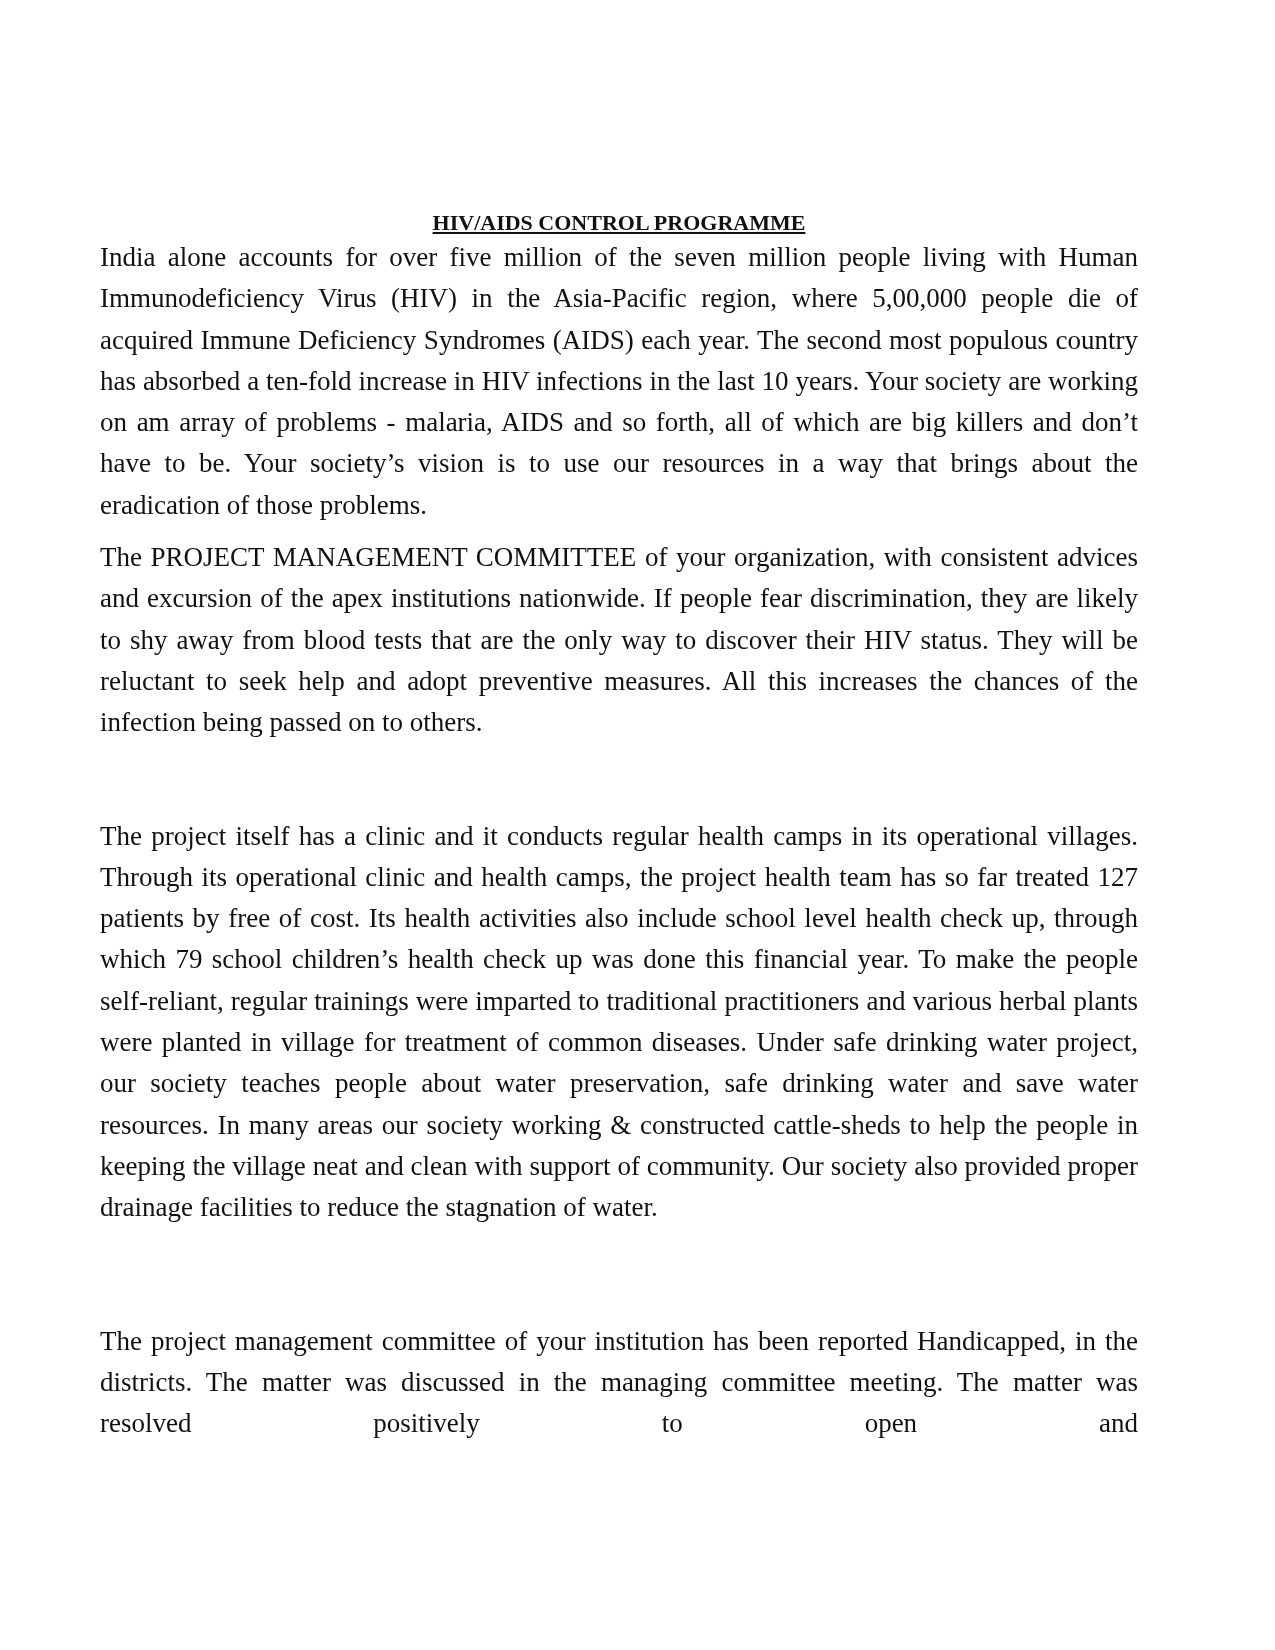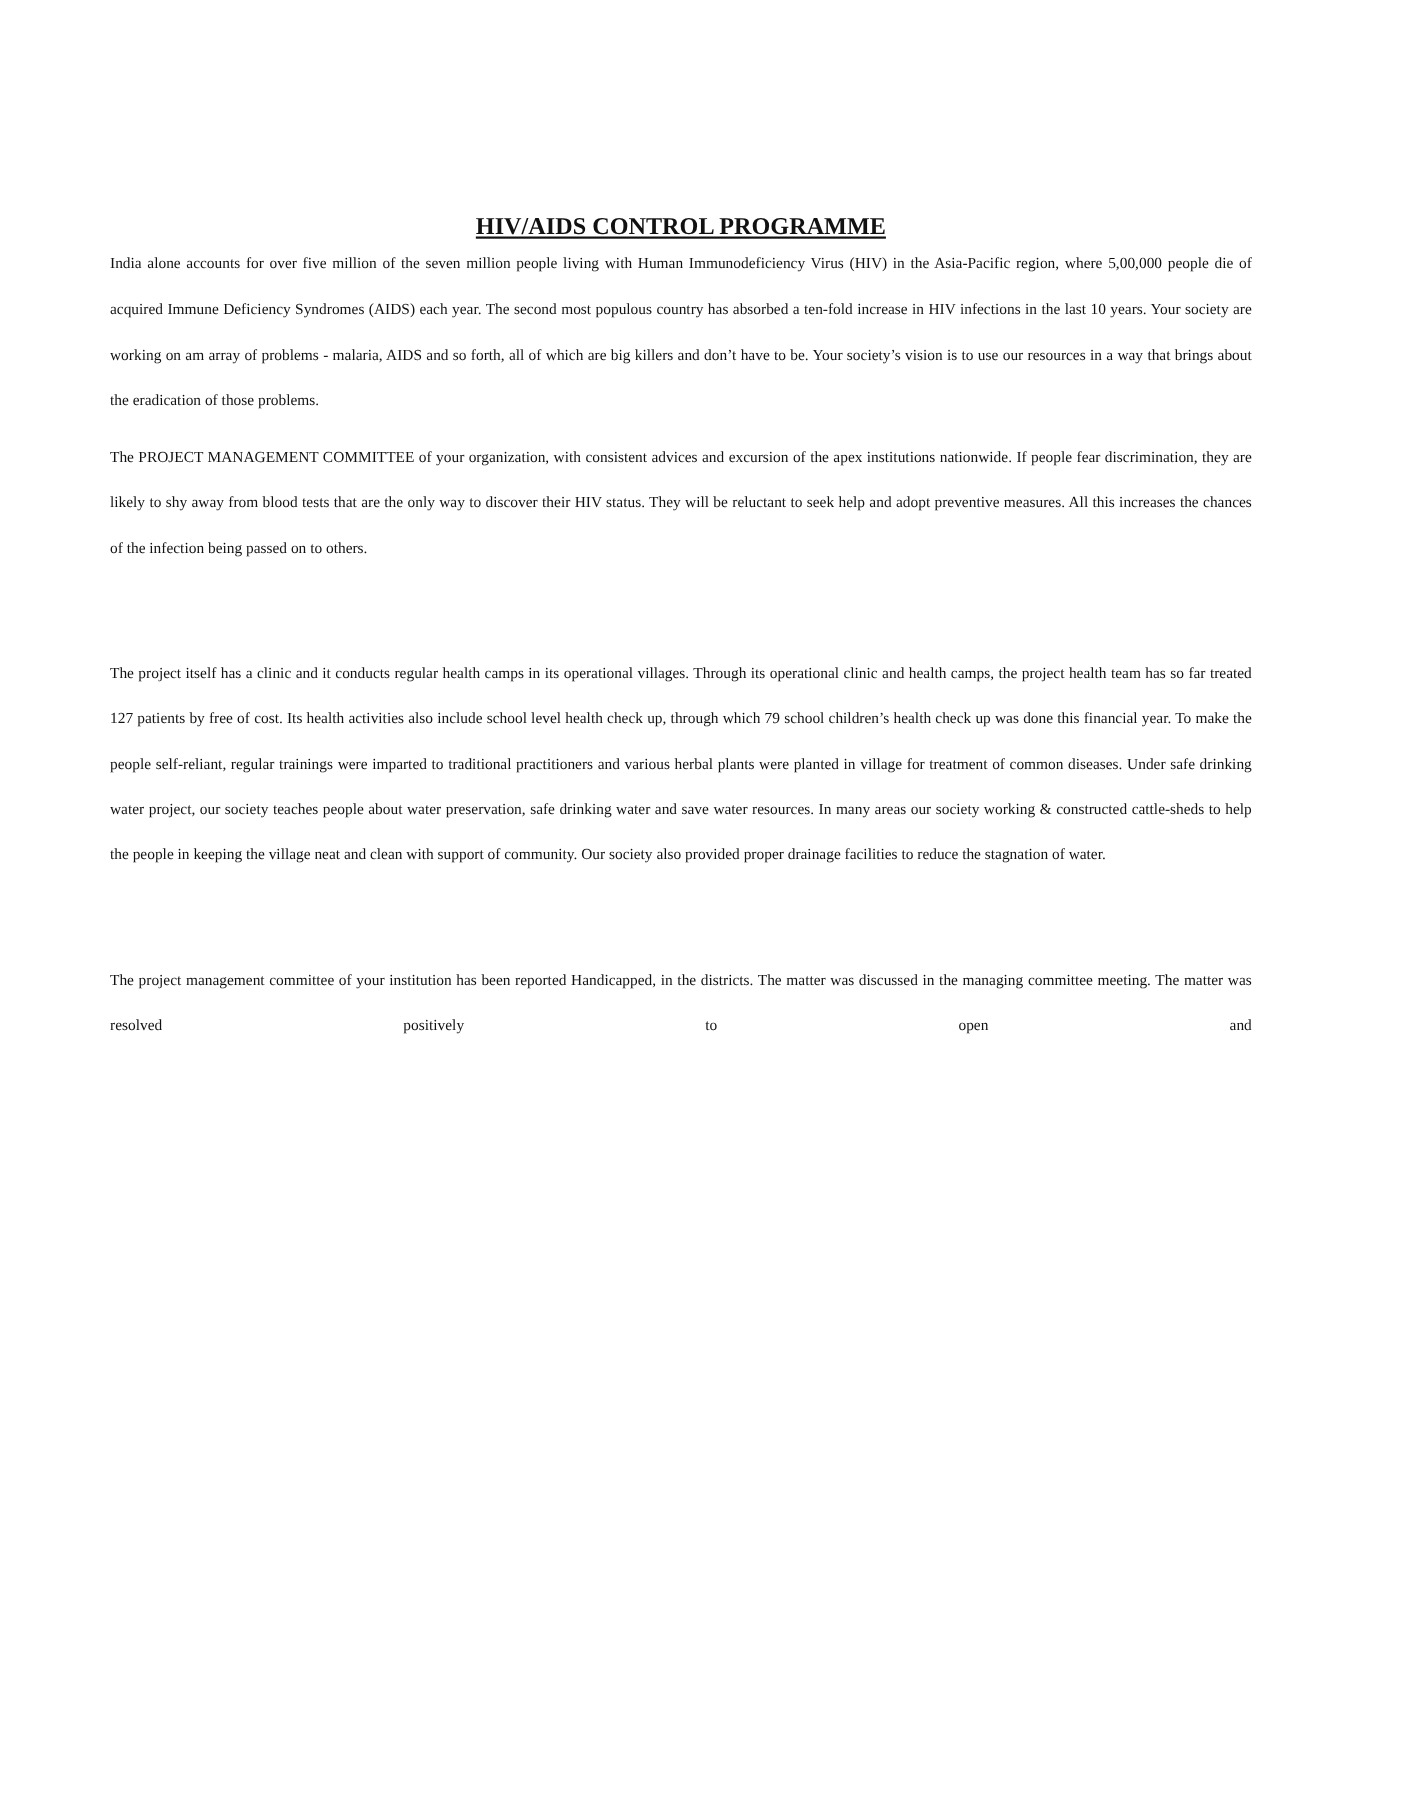--- a/index.html
+++ b/index.html
@@ -1,34 +1,34 @@
 <!DOCTYPE html>
 <html><head>
 <meta charset="utf-8">
 <style>
   html, body { margin: 0; padding: 0; background: #ffffff; }
   body { width: 1275px; height: 1650px; position: relative; overflow: hidden;
          font-family: "Liberation Serif", "DejaVu Serif", serif; color: #111; }
-  .page { position: absolute; left: 100px; top: 192px; width: 1038px; }
+  .page { position: absolute; left: 100px; top: 209px; width: 1038px; }
   h2 { margin: 0; text-align: center; font-size: 22px; font-weight: bold;
        text-decoration: underline; line-height: 28px; white-space: pre; }
-  p { margin: 0; font-size: 14px; line-height: 41.3px; text-align: justify; }
+  p { margin: 0; font-size: 27px; line-height: 41.3px; text-align: justify; }
   .para-gap { margin-top: 11px; }
   .sec-gap { height: 72px; }
 </style>
 </head>
 <body>
 
 <div class="page">
   <section>
     <h2>HIV/AIDS CONTROL PROGRAMME</h2>
     <p>India alone accounts for over five million of the seven million people living with Human Immunodeficiency Virus (HIV) in the Asia-Pacific region, where 5,00,000 people die of acquired Immune Deficiency Syndromes (AIDS) each year. The second most populous country has absorbed a ten-fold increase in HIV infections in the last 10 years. Your society are working on am array of problems - malaria, AIDS and so forth, all of which are big killers and don’t have to be. Your society’s vision is to use our resources in a way that brings about the eradication of those problems.</p>
     <p class="para-gap">The PROJECT MANAGEMENT COMMITTEE of your organization, with consistent advices and excursion of the apex institutions nationwide. If people fear discrimination, they are likely to shy away from blood tests that are the only way to discover their HIV status. They will be reluctant to seek help and adopt preventive measures. All this increases the chances of the infection being passed on to others.</p>
   </section>
   <div class="sec-gap"></div>
   <section>
     <p>The project itself has a clinic and it conducts regular health camps in its operational villages. Through its operational clinic and health camps, the project health team has so far treated 127 patients by free of cost. Its health activities also include school level health check up, through which 79 school children’s health check up was done this financial year. To make the people self-reliant, regular trainings were imparted to traditional practitioners and various herbal plants were planted in village for treatment of common diseases. Under safe drinking water project, our society teaches people about water preservation, safe drinking water and save water resources. In many areas our society working &amp; constructed cattle-sheds to help the people in keeping the village neat and clean with support of community. Our society also provided proper drainage facilities to reduce the stagnation of water.</p>
   </section>
   <div class="sec-gap"></div>
   <section>
-    <p style="text-align-last: justify;">The project management committee of your institution has been reported Handicapped, in the districts. The matter was discussed in the managing committee meeting. The matter was resolved positively to open and</p>
+    <p style="text-align-last: justify; margin-top: 20px;">The project management committee of your institution has been reported Handicapped, in the districts. The matter was discussed in the managing committee meeting. The matter was resolved positively to open and</p>
   </section>
 </div>
 
 </body></html>

